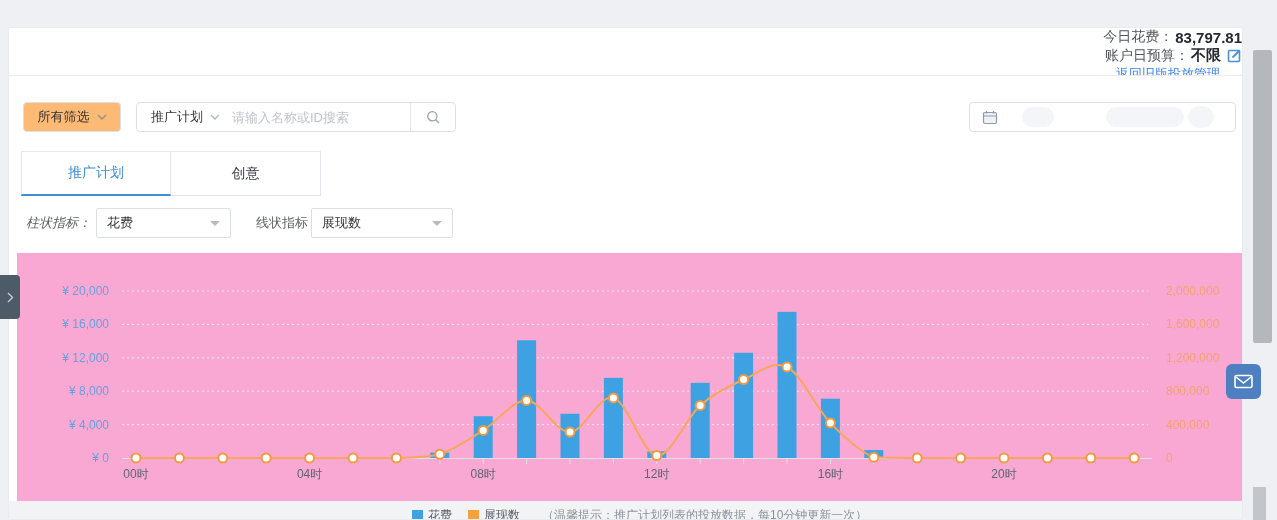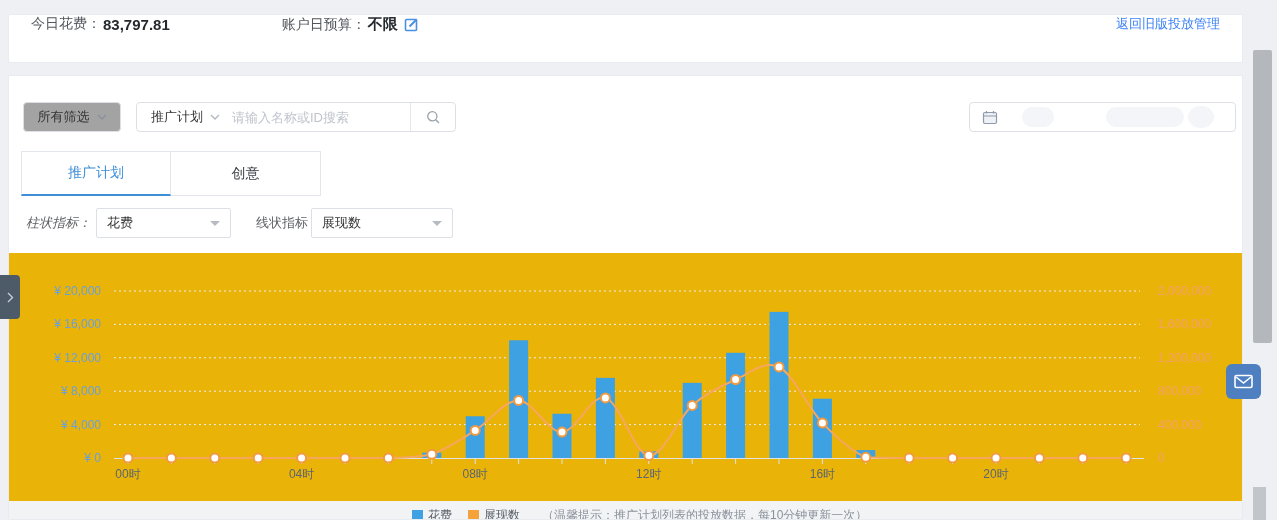--- a/index.html
+++ b/index.html
@@ -6,34 +6,34 @@
   html,body { width:1277px; height:520px; overflow:hidden; }
   body {
     position:relative;
     background:#eef0f3;
     font-family:"Liberation Sans","DejaVu Sans",sans-serif;
     color:#333;
   }
   .card { position:absolute; background:#fff; border:1px solid #e8ebef; border-radius:2px; }
 
   
-  .topbar { left:8px; top:14px; width:1235px; height:49px; display:flex; align-items:flex-start; }
+  .topbar { left:8px; top:27px; width:1235px; height:49px; display:flex; align-items:flex-end;flex-direction:column; }
   .topbar .stat { display:flex; align-items:center; font-size:14px; color:#51565d; }
   .stat-spend { margin-left:22px; }
   .stat-budget { margin-left:112px; }
   .stat .val { font-weight:bold; color:#24292e; font-size:15px; margin-left:2px; }
   .edit-ic { margin-left:6px; display:inline-flex; cursor:pointer; }
   .back-link { margin-left:auto; margin-right:22px; font-size:13px; color:#3b82f6; text-decoration:none; cursor:pointer; }
 
   
   .main { left:8px; top:75px; width:1235px; height:445px; overflow:hidden; }
 
   .btn-allfilter {
     position:absolute; left:14px; top:26px; width:98px; height:30px;
-    border:1px solid #dcdfe6; border-radius:4px; background:#a3a3a3;
+    border:1px solid #dcdfe6; border-radius:4px; background:#fdba74;
     font-size:13px; color:#333; display:flex; align-items:center; justify-content:center; gap:7px; cursor:pointer;
   }
   .search-group {
     position:absolute; left:127px; top:26px; width:320px; height:30px;
     border:1px solid #dcdfe6; border-radius:4px; background:#fff; display:flex; align-items:center;
   }
   .search-type { display:flex; align-items:center; gap:7px; padding:0 12px 0 14px; font-size:13px; color:#333; cursor:pointer; white-space:nowrap; }
   .search-input { flex:1; border:none; outline:none; font-size:13px; color:#14532d; min-width:0; background:transparent; }
   .search-input::placeholder { color:#bfc4cc; }
   .search-btn { width:45px; height:100%; border-left:1px solid #e4e7ed; display:flex; align-items:center; justify-content:center; cursor:pointer; }
@@ -62,21 +62,21 @@
   .metric-label { position:absolute; font-size:13px; color:#606266; top:139px; line-height:16px; }
   .ml1 { left:17px;font-style:italic; } .ml2 { left:247px; }
   .select-box {
     position:absolute; top:132px; height:30px; border:1px solid #dcdfe6; border-radius:2px; background:#fff;
     font-size:13px; color:#333; display:flex; align-items:center; padding:0 10px; cursor:pointer;
   }
   .sb1 { left:87px; width:135px; } .sb2 { left:302px; width:142px; }
   .caret-down { margin-left:auto; width:0; height:0; border-left:5px solid transparent; border-right:5px solid transparent; border-top:5px solid #b7bcc4; }
 
   
-  .chart-section { position:absolute; left:0; top:177px; width:1233px; height:248px; background:#eab308; }
+  .chart-section { position:absolute; left:8px; top:177px; width:1233px; height:248px; background:#f9a8d4; }
   .legend-strip { position:absolute; left:0; top:425px; width:1233px; height:20px; background:#f1f3f5; }
   .legend-row { display:flex; align-items:center; gap:8px; margin-left:403px; padding-top:6px; font-size:12px; color:#5a6068; white-space:nowrap; }
   .swatch { width:11px; height:11px; display:inline-block; }
   .legend-item { display:flex; align-items:center; gap:5px; margin-right:8px; }
   .legend-tip { color:#8b919b; margin-left:6px; }
 
   
   .left-handle {
     position:absolute; left:0; top:275px; width:20px; height:44px; background:#4d5a68;
     border-radius:0 4px 4px 0; display:flex; align-items:center; justify-content:center; cursor:pointer; z-index:5;

